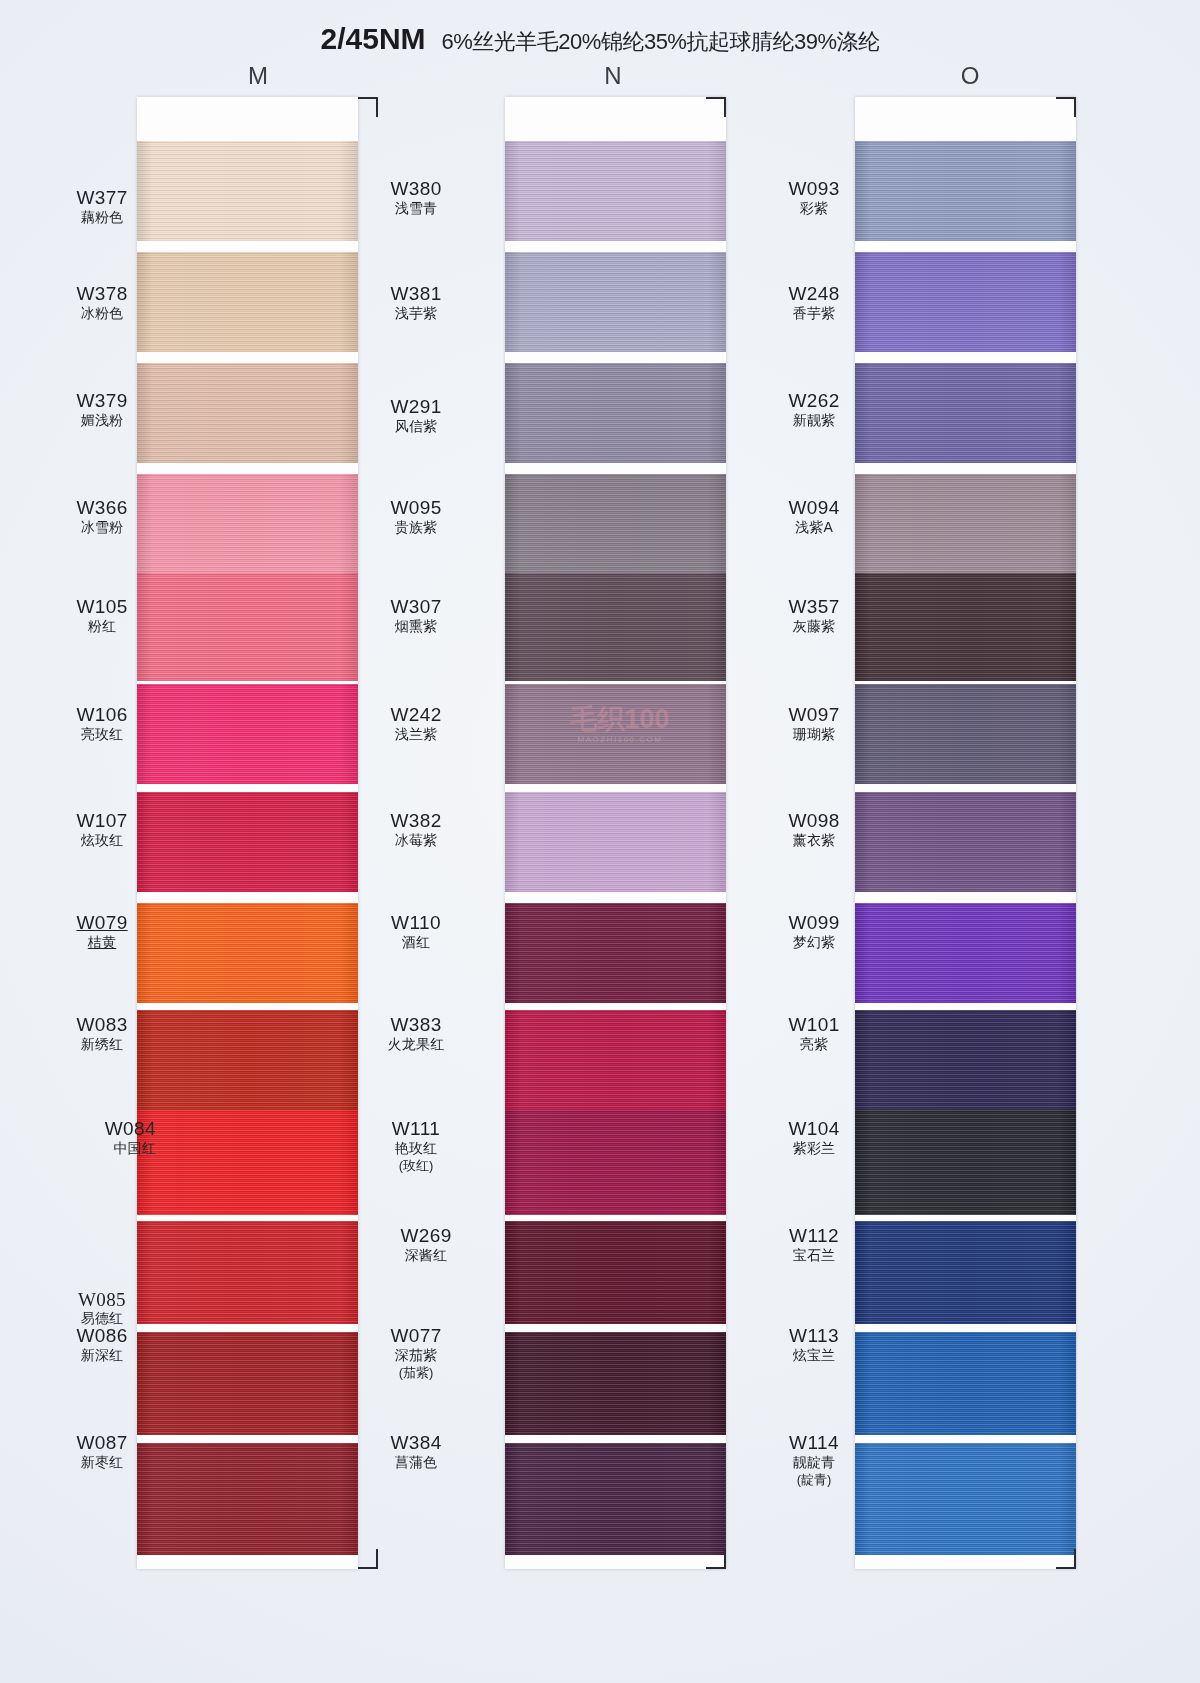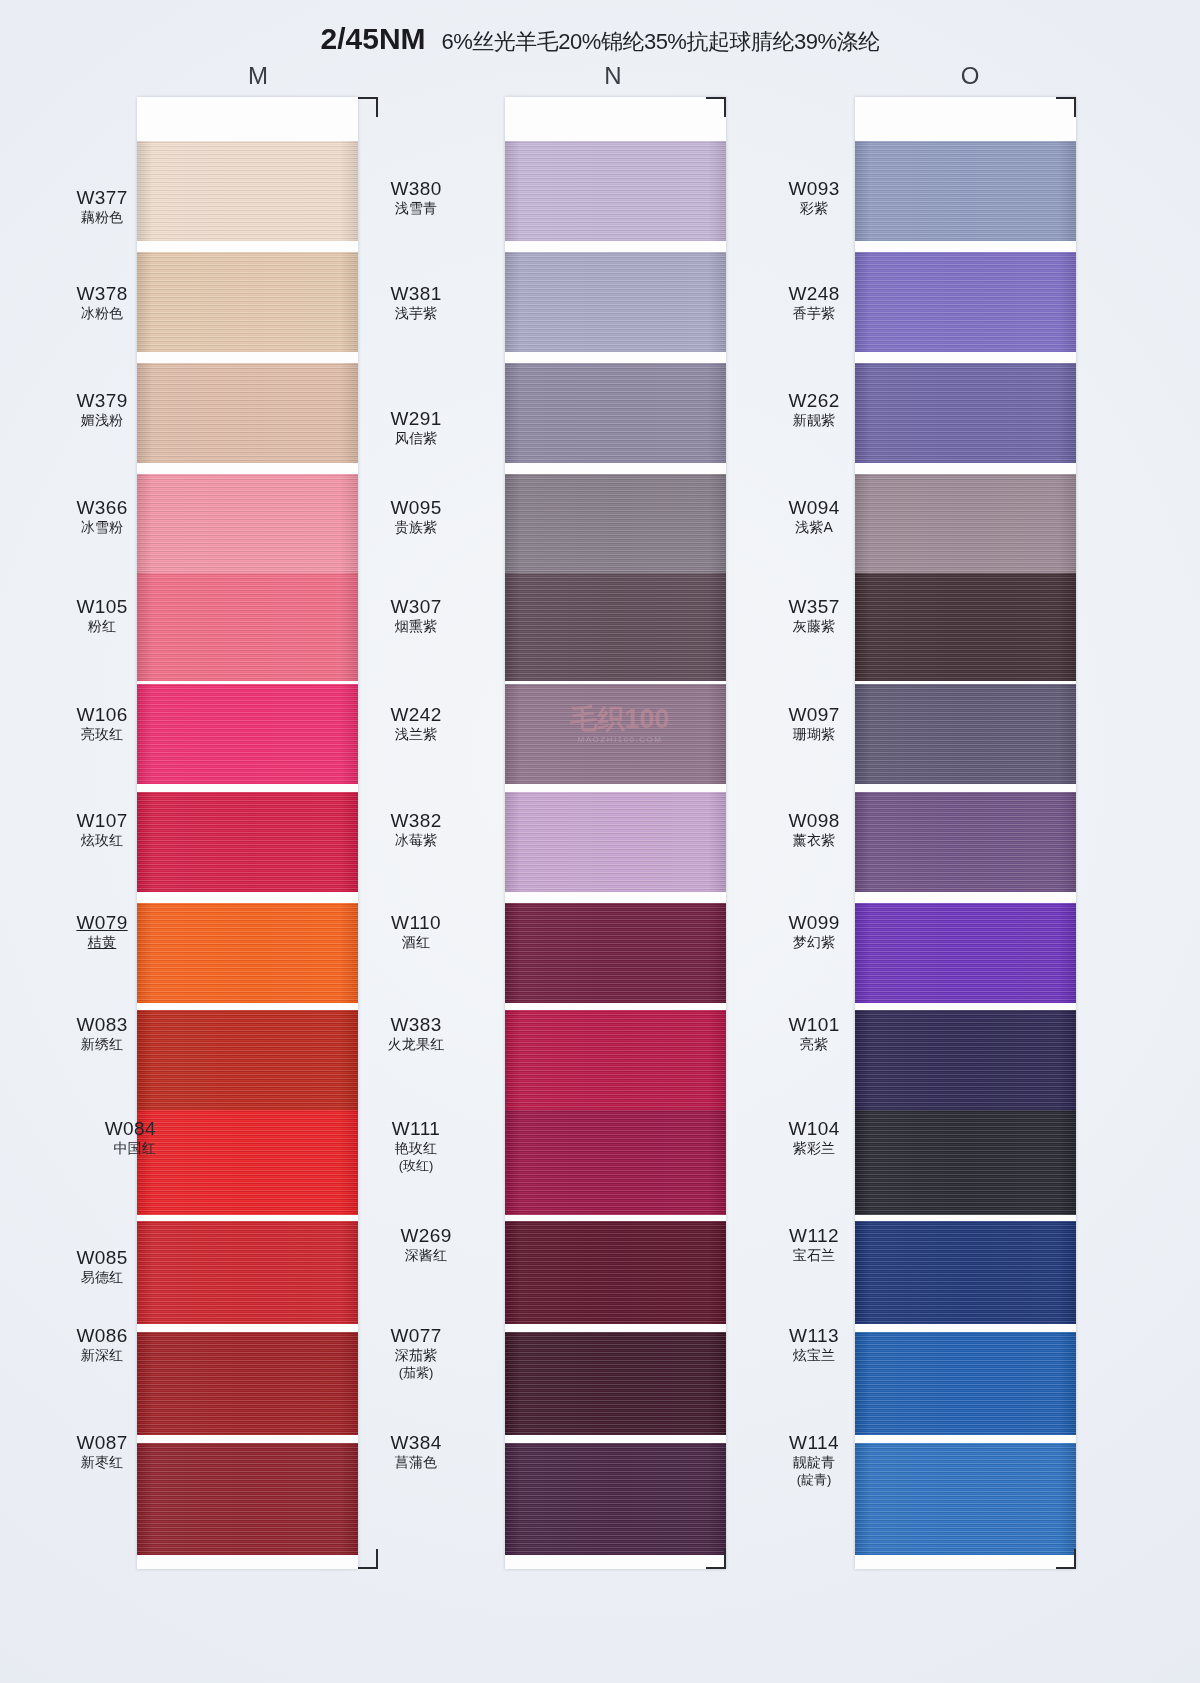--- a/index.html
+++ b/index.html
@@ -294,21 +294,21 @@
         <span class="name">桔黄</span>
       </div>
       <div class="label" style="left: 48px; top: 1014px;">
         <span class="code">W083</span>
         <span class="name">新绣红</span>
       </div>
       <div class="label" style="left: 48px; top: 1118px; text-align: right;">
         <span class="code">W084</span>
         <span class="name">中国红</span>
       </div>
-      <div class="label" style="left: 48px; top: 1247px;">
+      <div class="label" style="left: 48px; top: 1289px; font-family: Liberation Serif, serif;">
         <span class="code">W085</span>
         <span class="name">易德红</span>
       </div>
       <div class="label" style="left: 48px; top: 1325px;">
         <span class="code">W086</span>
         <span class="name">新深红</span>
       </div>
       <div class="label" style="left: 48px; top: 1432px;">
         <span class="code">W087</span>
         <span class="name">新枣红</span>
@@ -316,21 +316,21 @@
     </div>
   <div id="labels-m-right">
       <div class="label" style="left: 362px; top: 178px;">
         <span class="code">W380</span>
         <span class="name">浅雪青</span>
       </div>
       <div class="label" style="left: 362px; top: 283px;">
         <span class="code">W381</span>
         <span class="name">浅芋紫</span>
       </div>
-      <div class="label" style="left: 362px; top: 408px;">
+      <div class="label" style="left: 362px; top: 396px;">
         <span class="code">W291</span>
         <span class="name">风信紫</span>
       </div>
       <div class="label" style="left: 362px; top: 497px;">
         <span class="code">W095</span>
         <span class="name">贵族紫</span>
       </div>
       <div class="label" style="left: 362px; top: 596px;">
         <span class="code">W307</span>
         <span class="name">烟熏紫</span>

